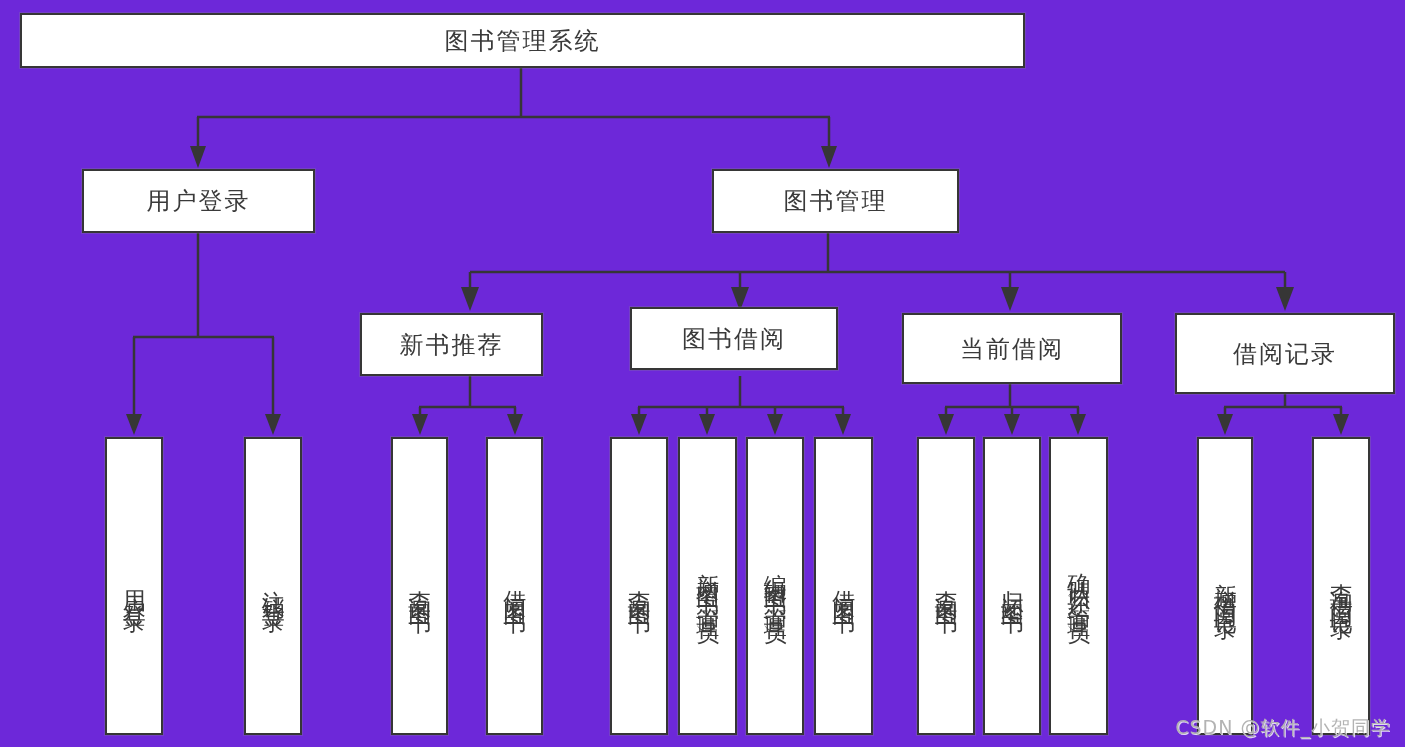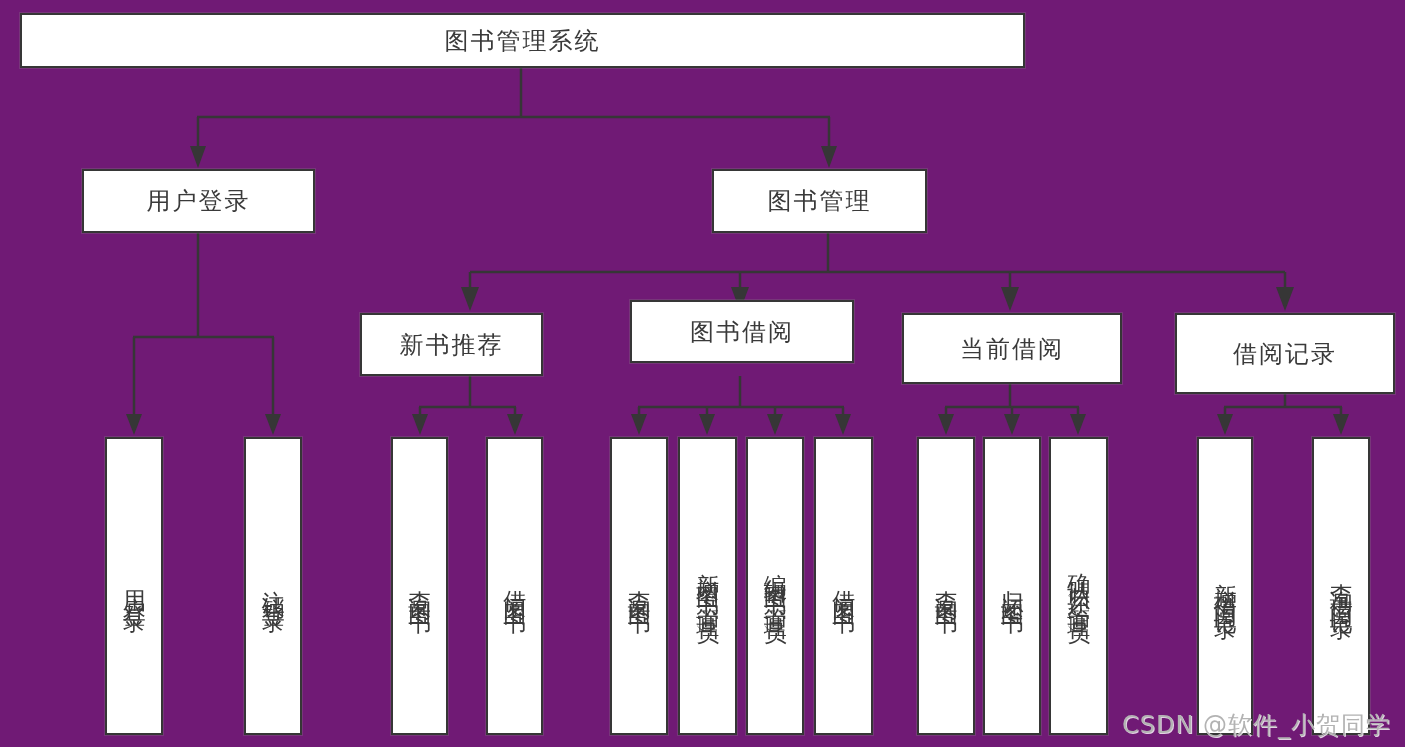--- a/index.html
+++ b/index.html
@@ -1,19 +1,19 @@
 <!DOCTYPE html>
 <html><head>
 <meta charset="utf-8">
 <style>
   html,body{margin:0;padding:0;background:#ffffff;}
   #canvas{
     position:relative;
     width:1405px;height:747px;
-    background:#701a75;
+    background:#6d28d9;
     font-family:"DejaVu Sans","Liberation Sans",sans-serif;
     overflow:hidden;
   }
   #connectors{position:absolute;left:0;top:0;width:1405px;height:747px;}
   .node{
     position:absolute;
     box-sizing:border-box;
     background:#ffffff;
     border:2px solid #363636;
     box-shadow:0 0 0 1px rgba(140,140,140,.25);
@@ -27,21 +27,21 @@
     writing-mode:vertical-lr;
     text-orientation:mixed;
     font-size:23px;
     letter-spacing:7px;
     line-height:1.1;
     white-space:nowrap;
   }
   #watermark{
     position:absolute;
     right:14px;bottom:6px;
-    font-size:24px;
+    font-size:19px;
     letter-spacing:1px;
     color:#b3b3b3;
     text-shadow:1px 1px 0 rgba(255,255,255,.8);
     white-space:nowrap;
     z-index:5;
   }
 </style>
 </head>
 <body>
 
@@ -117,28 +117,28 @@
     </g>
   </svg>
 
   <div class="node h" style="left:20px;top:13px;width:1005px;height:55px">
     <span>图书管理系统</span>
   </div>
 
   <div class="node h" style="left:82px;top:169px;width:233px;height:64px">
     <span>用户登录</span>
   </div>
-  <div class="node h" style="left:712px;top:169px;width:215px;height:64px">
+  <div class="node h" style="left:712px;top:169px;width:247px;height:64px">
     <span>图书管理</span>
   </div>
 
   <div class="node h" style="left:360px;top:313px;width:183px;height:63px">
     <span>新书推荐</span>
   </div>
-  <div class="node h" style="left:630px;top:300px;width:224px;height:63px">
+  <div class="node h" style="left:630px;top:307px;width:208px;height:63px">
     <span>图书借阅</span>
   </div>
   <div class="node h" style="left:902px;top:313px;width:220px;height:71px">
     <span>当前借阅</span>
   </div>
   <div class="node h" style="left:1175px;top:313px;width:220px;height:81px">
     <span>借阅记录</span>
   </div>
 
   <div class="node v" style="left:105px;top:437px;width:58px;height:298px">

